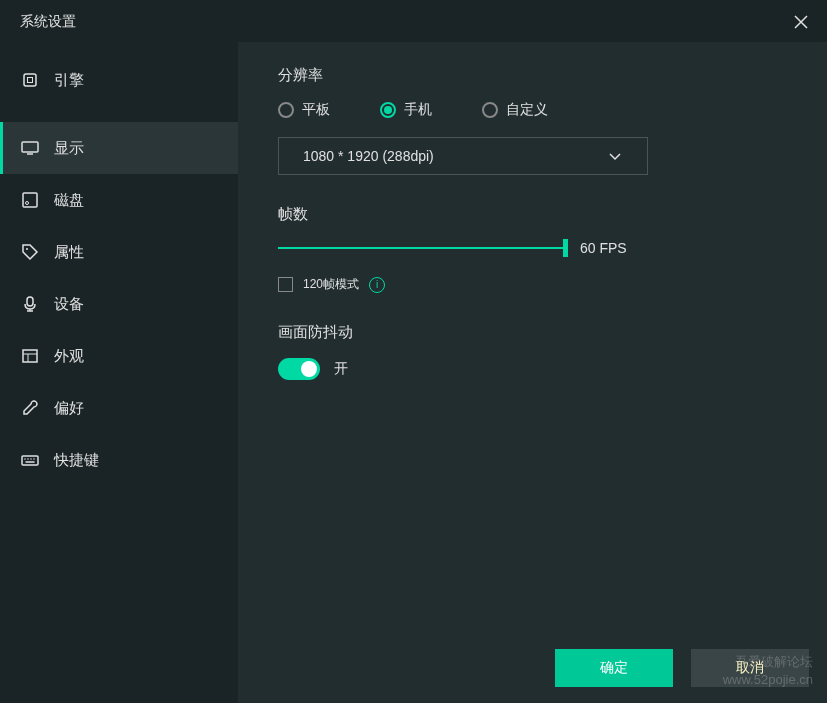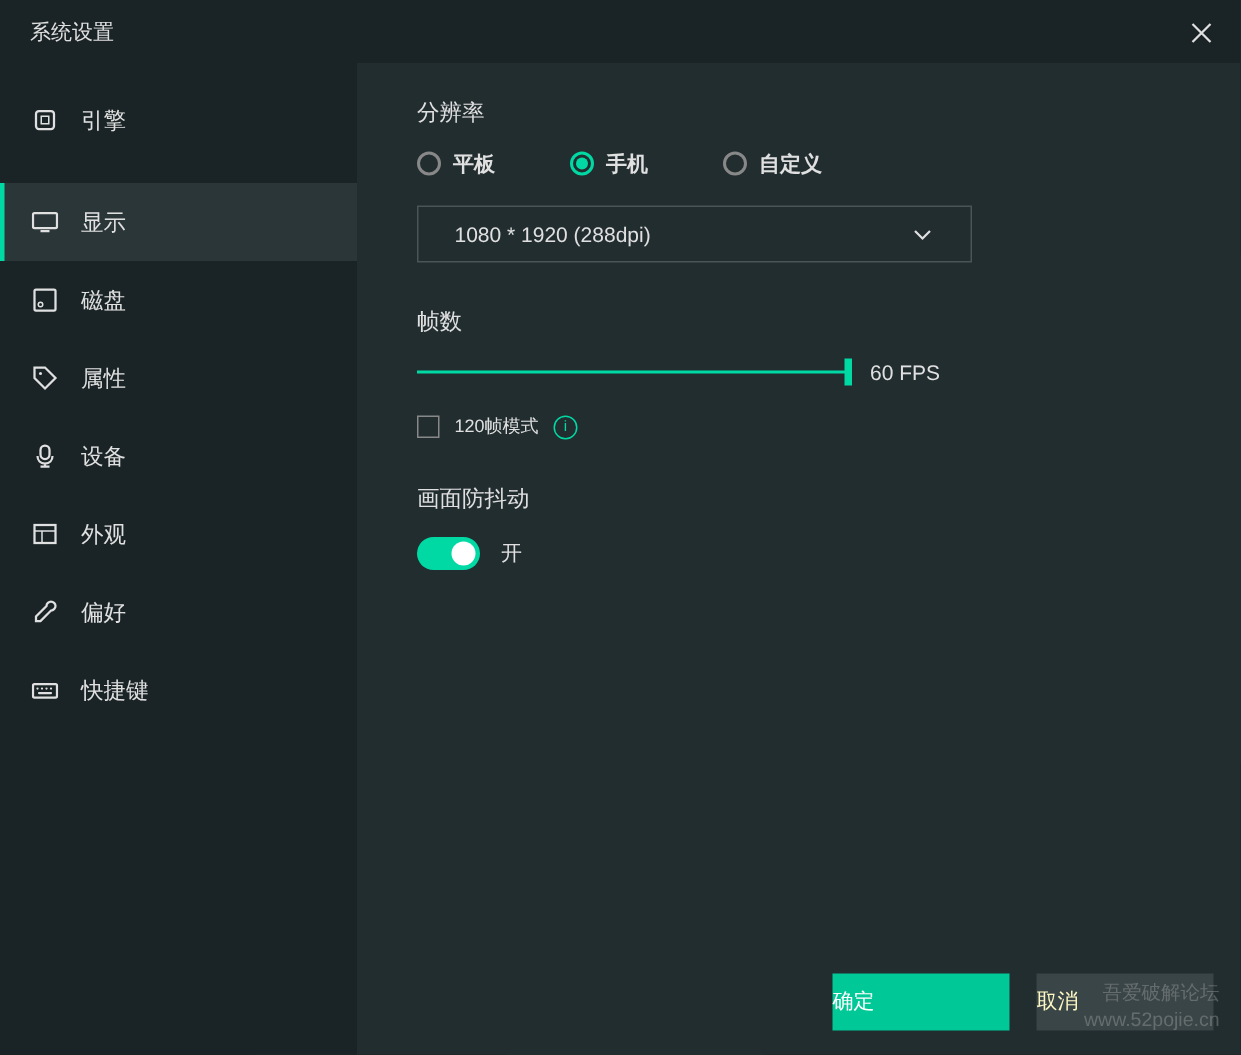--- a/index.html
+++ b/index.html
@@ -86,24 +86,23 @@
       margin-bottom: 16px;
       font-family: Liberation Mono, monospace;
     }
     .radio-group {
       display: flex;
       gap: 50px;
       margin-bottom: 18px;
     }
     .radio-item {
       display: flex;
-      align-items: flex-start;
+      align-items: center;
       gap: 8px;
       cursor: pointer;
-      font-weight: bold;
     }
     .radio-circle {
       width: 16px;
       height: 16px;
       border-radius: 50%;
       border: 2px solid #888;
       display: flex;
       align-items: center;
       justify-content: center;
     }
@@ -221,20 +220,21 @@
       right: 0;
       display: flex;
       gap: 18px;
       padding: 18px 18px;
     }
     .btn {
       width: 118px;
       height: 38px;
       display: flex;
       align-items: center;
+      justify-content: center;
       cursor: pointer;
       font-size: 14px;
     }
     .btn-primary {
       background: #00c896;
       color: #fff;
     }
     .btn-secondary {
       background: #3a4548;
       color: #fef9c3;

